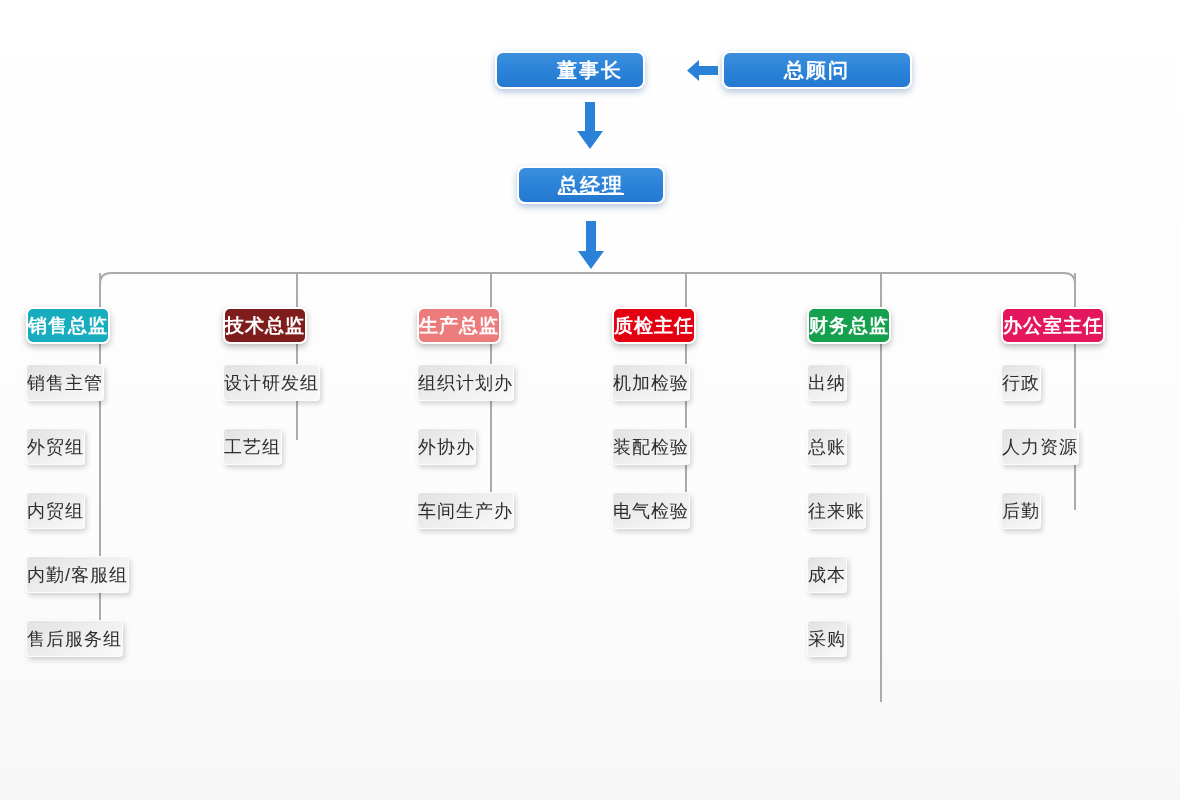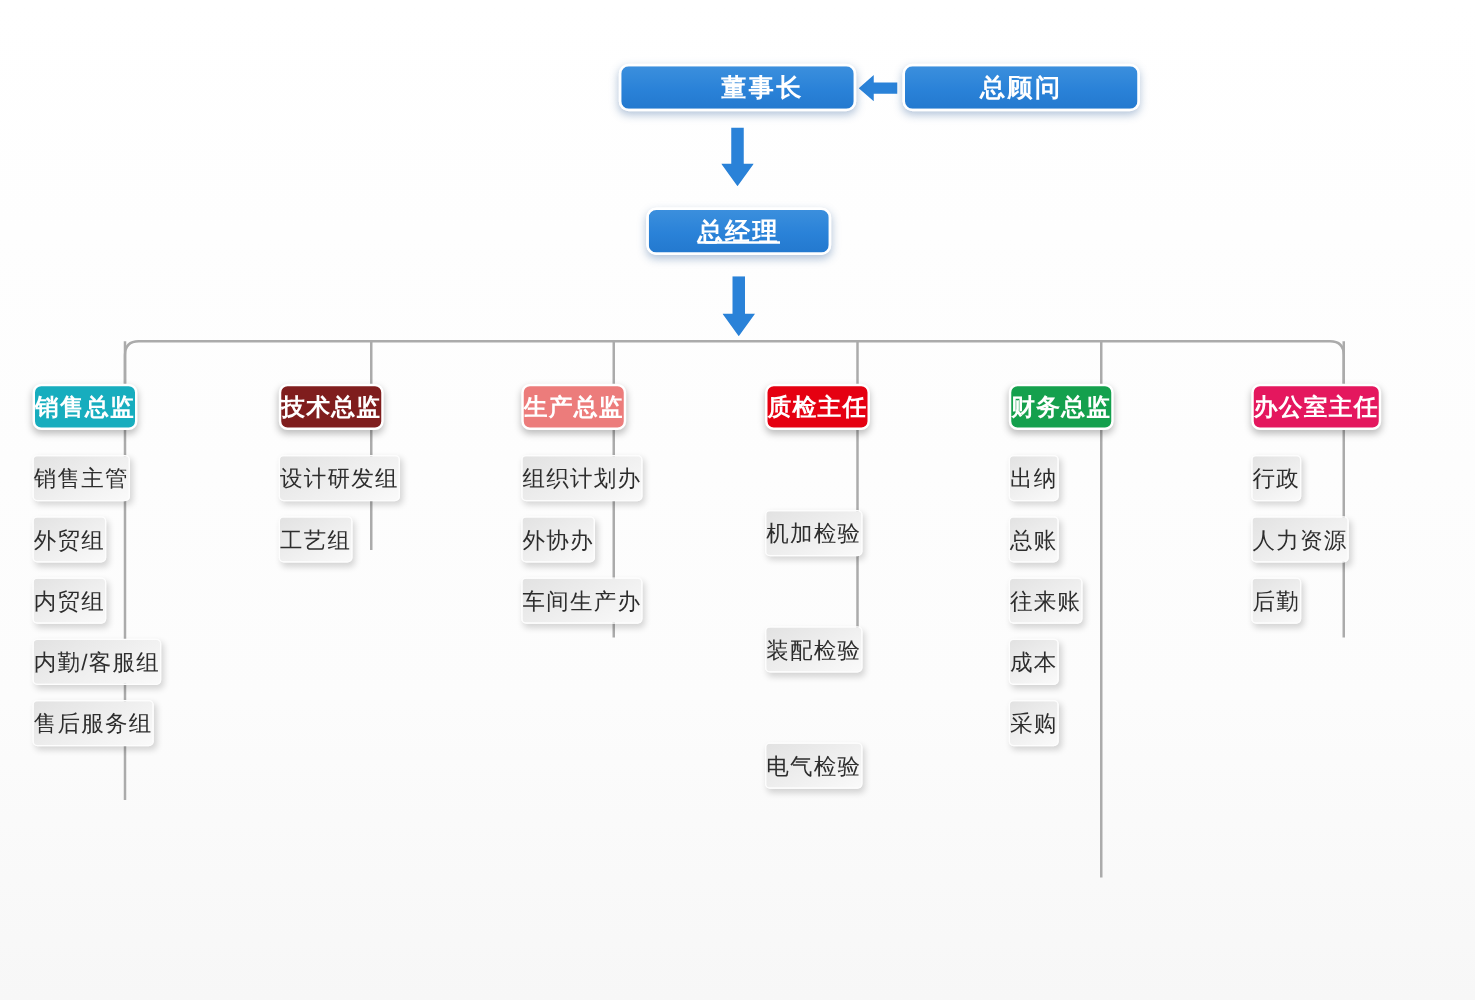--- a/index.html
+++ b/index.html
@@ -28,21 +28,21 @@
   }
   .dept-head{
     height:37px;border-radius:7px;border:2px solid #fff;
     box-sizing:border-box;margin-bottom:20px;
     display:flex;align-items:center;justify-content:center;
     color:#fff;font-weight:bold;font-size:19px;letter-spacing:1px;
     box-shadow:0 3px 6px rgba(0,0,0,.25);
   }
   .item{
     height:37px;border-radius:4px;box-sizing:border-box;
-    margin-bottom:12px;border:1px solid #fdfdfd;
+    margin-bottom:27px;border:1px solid #fdfdfd;
     background:linear-gradient(150deg,#e2e2e2 0%,#ededed 45%,#fafafa 100%);
     display:flex;align-items:center;justify-content:center;
     color:#2d2d2d;font-size:18px;letter-spacing:1px;
     box-shadow:2px 3px 5px rgba(0,0,0,.16);
   }
   .arrow{position:absolute;z-index:1;}
 </style>
 </head>
 <body>
 
@@ -53,21 +53,21 @@
       <path d="M100,307 L100,284 Q100,273 111,273 L1064,273 Q1075,273 1075,284 L1075,307"></path>
       <line x1="100" y1="273" x2="100" y2="640"></line>
       <line x1="297" y1="273" x2="297" y2="440"></line>
       <line x1="491" y1="273" x2="491" y2="510"></line>
       <line x1="686" y1="273" x2="686" y2="510"></line>
       <line x1="881" y1="273" x2="881" y2="702"></line>
       <line x1="1075" y1="273" x2="1075" y2="510"></line>
     </g>
   </svg>
 
-  <div class="node blue" style="left:495px;top:51px;width:190px;padding-left:40px;">董事长</div>
+  <div class="node blue" style="left:495px;top:51px;width:150px;padding-left:40px;">董事长</div>
 
   <div class="node blue" style="left:722px;top:51px;width:190px;">总顾问</div>
 
   <svg class="arrow" style="left:687px;top:60px;" width="31" height="21">
     <polygon points="31,6 12,6 12,0 0,10.5 12,21 12,15 31,15" fill="#2A82D8"></polygon>
   </svg>
 
   <svg class="arrow" style="left:577px;top:102px;" width="26" height="47">
     <polygon points="8,0 18,0 18,29 26,29 13,47 0,29 8,29" fill="#2A82D8"></polygon>
   </svg>
@@ -93,21 +93,21 @@
     <div class="item">工艺组</div>
   </div>
 
   <div class="col" style="left:417px;top:307px;">
     <div class="dept-head" style="background:#EC7C7B;">生产总监</div>
     <div class="item">组织计划办</div>
     <div class="item">外协办</div>
     <div class="item">车间生产办</div>
   </div>
 
-  <div class="col" style="left:612px;top:307px;gap:44px;">
+  <div class="col" style="left:612px;top:307px;">
     <div class="dept-head" style="background:#E50011;">质检主任</div>
     <div class="item">机加检验</div>
     <div class="item">装配检验</div>
     <div class="item">电气检验</div>
   </div>
 
   <div class="col" style="left:807px;top:307px;">
     <div class="dept-head" style="background:#14A04D;">财务总监</div>
     <div class="item">出纳</div>
     <div class="item">总账</div>

